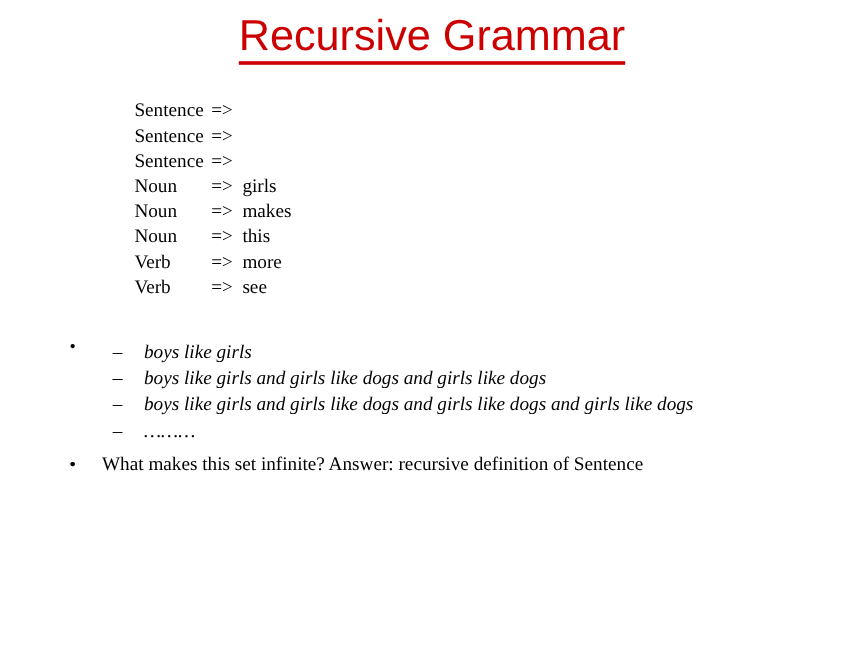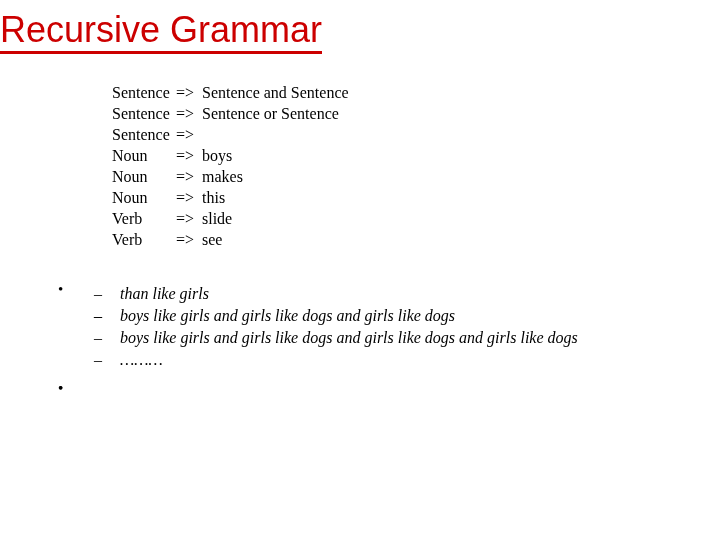--- a/index.html
+++ b/index.html
@@ -15,21 +15,21 @@
     font-family: "Liberation Serif", "DejaVu Serif", serif;
     color: #000000;
   }
 
   
   #slide-title {
     position: absolute;
     left: 0;
     top: 10px;
     width: 720px;
-    text-align: left;
+    text-align: center;
     font-family: "Liberation Sans", "DejaVu Sans", sans-serif;
     font-size: 36px;
     line-height: 40px;
     color: #cc0000;
     white-space: nowrap;
   }
   #slide-title .title-inner {
     display: inline-block;
     border-bottom: 3px solid #cc0000;
     padding-bottom: 1px;
@@ -117,77 +117,75 @@
 
 <div id="slide-title">
   <span class="title-inner">Recursive Grammar</span>
 </div>
 
 <div id="grammar-rules">
 
   <div class="rule-row">
     <span class="rule-lhs">Sentence</span>
     <span class="rule-arrow">=&gt;</span>
-    <span class="rule-rhs">Sentence and Sentence</span>
   </div>
 
   <div class="rule-row">
     <span class="rule-lhs">Sentence</span>
     <span class="rule-arrow">=&gt;</span>
-    <span class="rule-rhs">Sentence or Sentence</span>
   </div>
 
   <div class="rule-row">
     <span class="rule-lhs">Sentence</span>
     <span class="rule-arrow">=&gt;</span>
   </div>
 
   <div class="rule-row">
     <span class="rule-lhs">Noun</span>
     <span class="rule-arrow">=&gt;</span>
-    <span class="rule-rhs">boys</span>
+    <span class="rule-rhs">girls</span>
   </div>
 
   <div class="rule-row">
     <span class="rule-lhs">Noun</span>
     <span class="rule-arrow">=&gt;</span>
     <span class="rule-rhs">makes</span>
   </div>
 
   <div class="rule-row">
     <span class="rule-lhs">Noun</span>
     <span class="rule-arrow">=&gt;</span>
     <span class="rule-rhs">this</span>
   </div>
 
   <div class="rule-row">
     <span class="rule-lhs">Verb</span>
     <span class="rule-arrow">=&gt;</span>
-    <span class="rule-rhs">slide</span>
+    <span class="rule-rhs">more</span>
   </div>
 
   <div class="rule-row">
     <span class="rule-lhs">Verb</span>
     <span class="rule-arrow">=&gt;</span>
     <span class="rule-rhs">see</span>
   </div>
 
 </div>
 
 <div id="body-content">
 
   <div class="bullet-item" id="bullet-examples">
     <span class="bullet-marker">•</span>
   </div>
 
   <div id="examples-list">
 
     <div class="sub-item">
       <span class="sub-marker">–</span>
-      <span>than like girls</span>
+      <span>boys like girls</span>
     </div>
 
     <div class="sub-item">
       <span class="sub-marker">–</span>
     </div>
 
     <div class="sub-item">
       <span class="sub-marker">–</span>
       <span>boys like girls and girls like dogs and girls like dogs</span>
     </div>
@@ -203,15 +201,16 @@
     </div>
 
   </div>
 
   <div class="bullet-item" id="bullet-infinite">
     <span class="bullet-marker">•</span>
   </div>
 
   <div class="bullet-item" id="bullet-question">
     <span class="bullet-marker">•</span>
+    <span class="bullet-text">What makes this set infinite? Answer: recursive definition of Sentence</span>
   </div>
 
 </div>
 
 </body></html>

